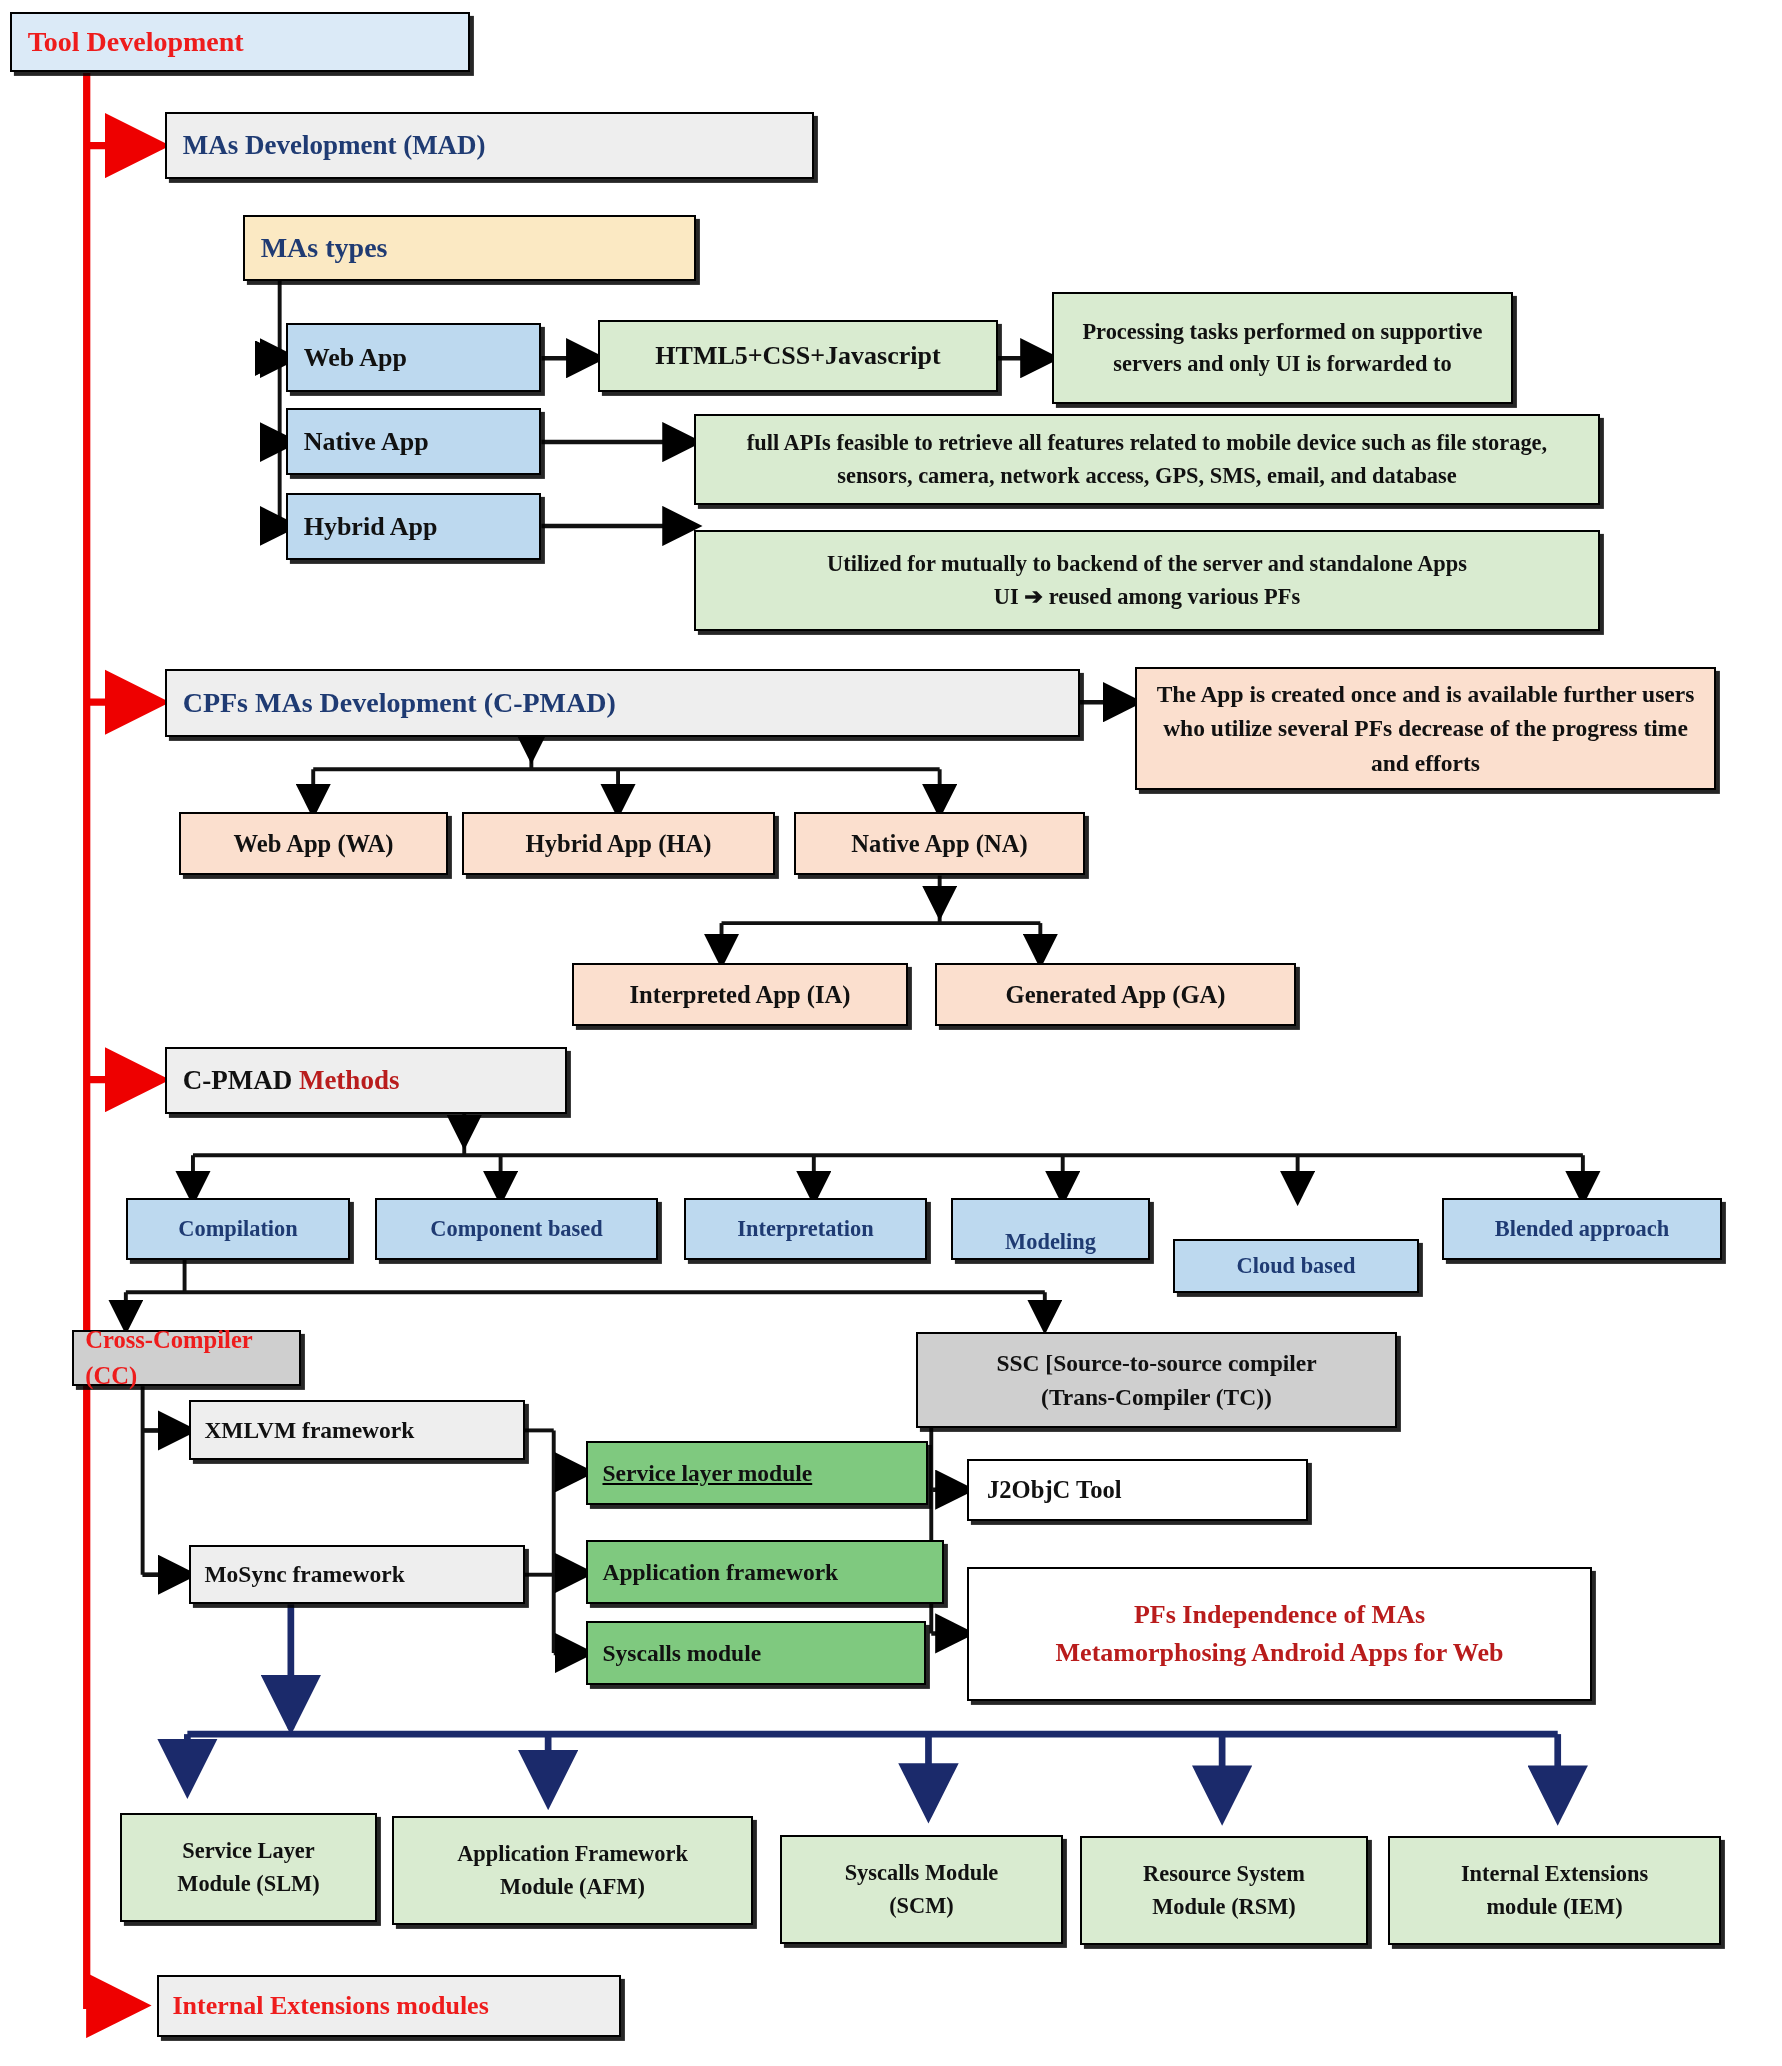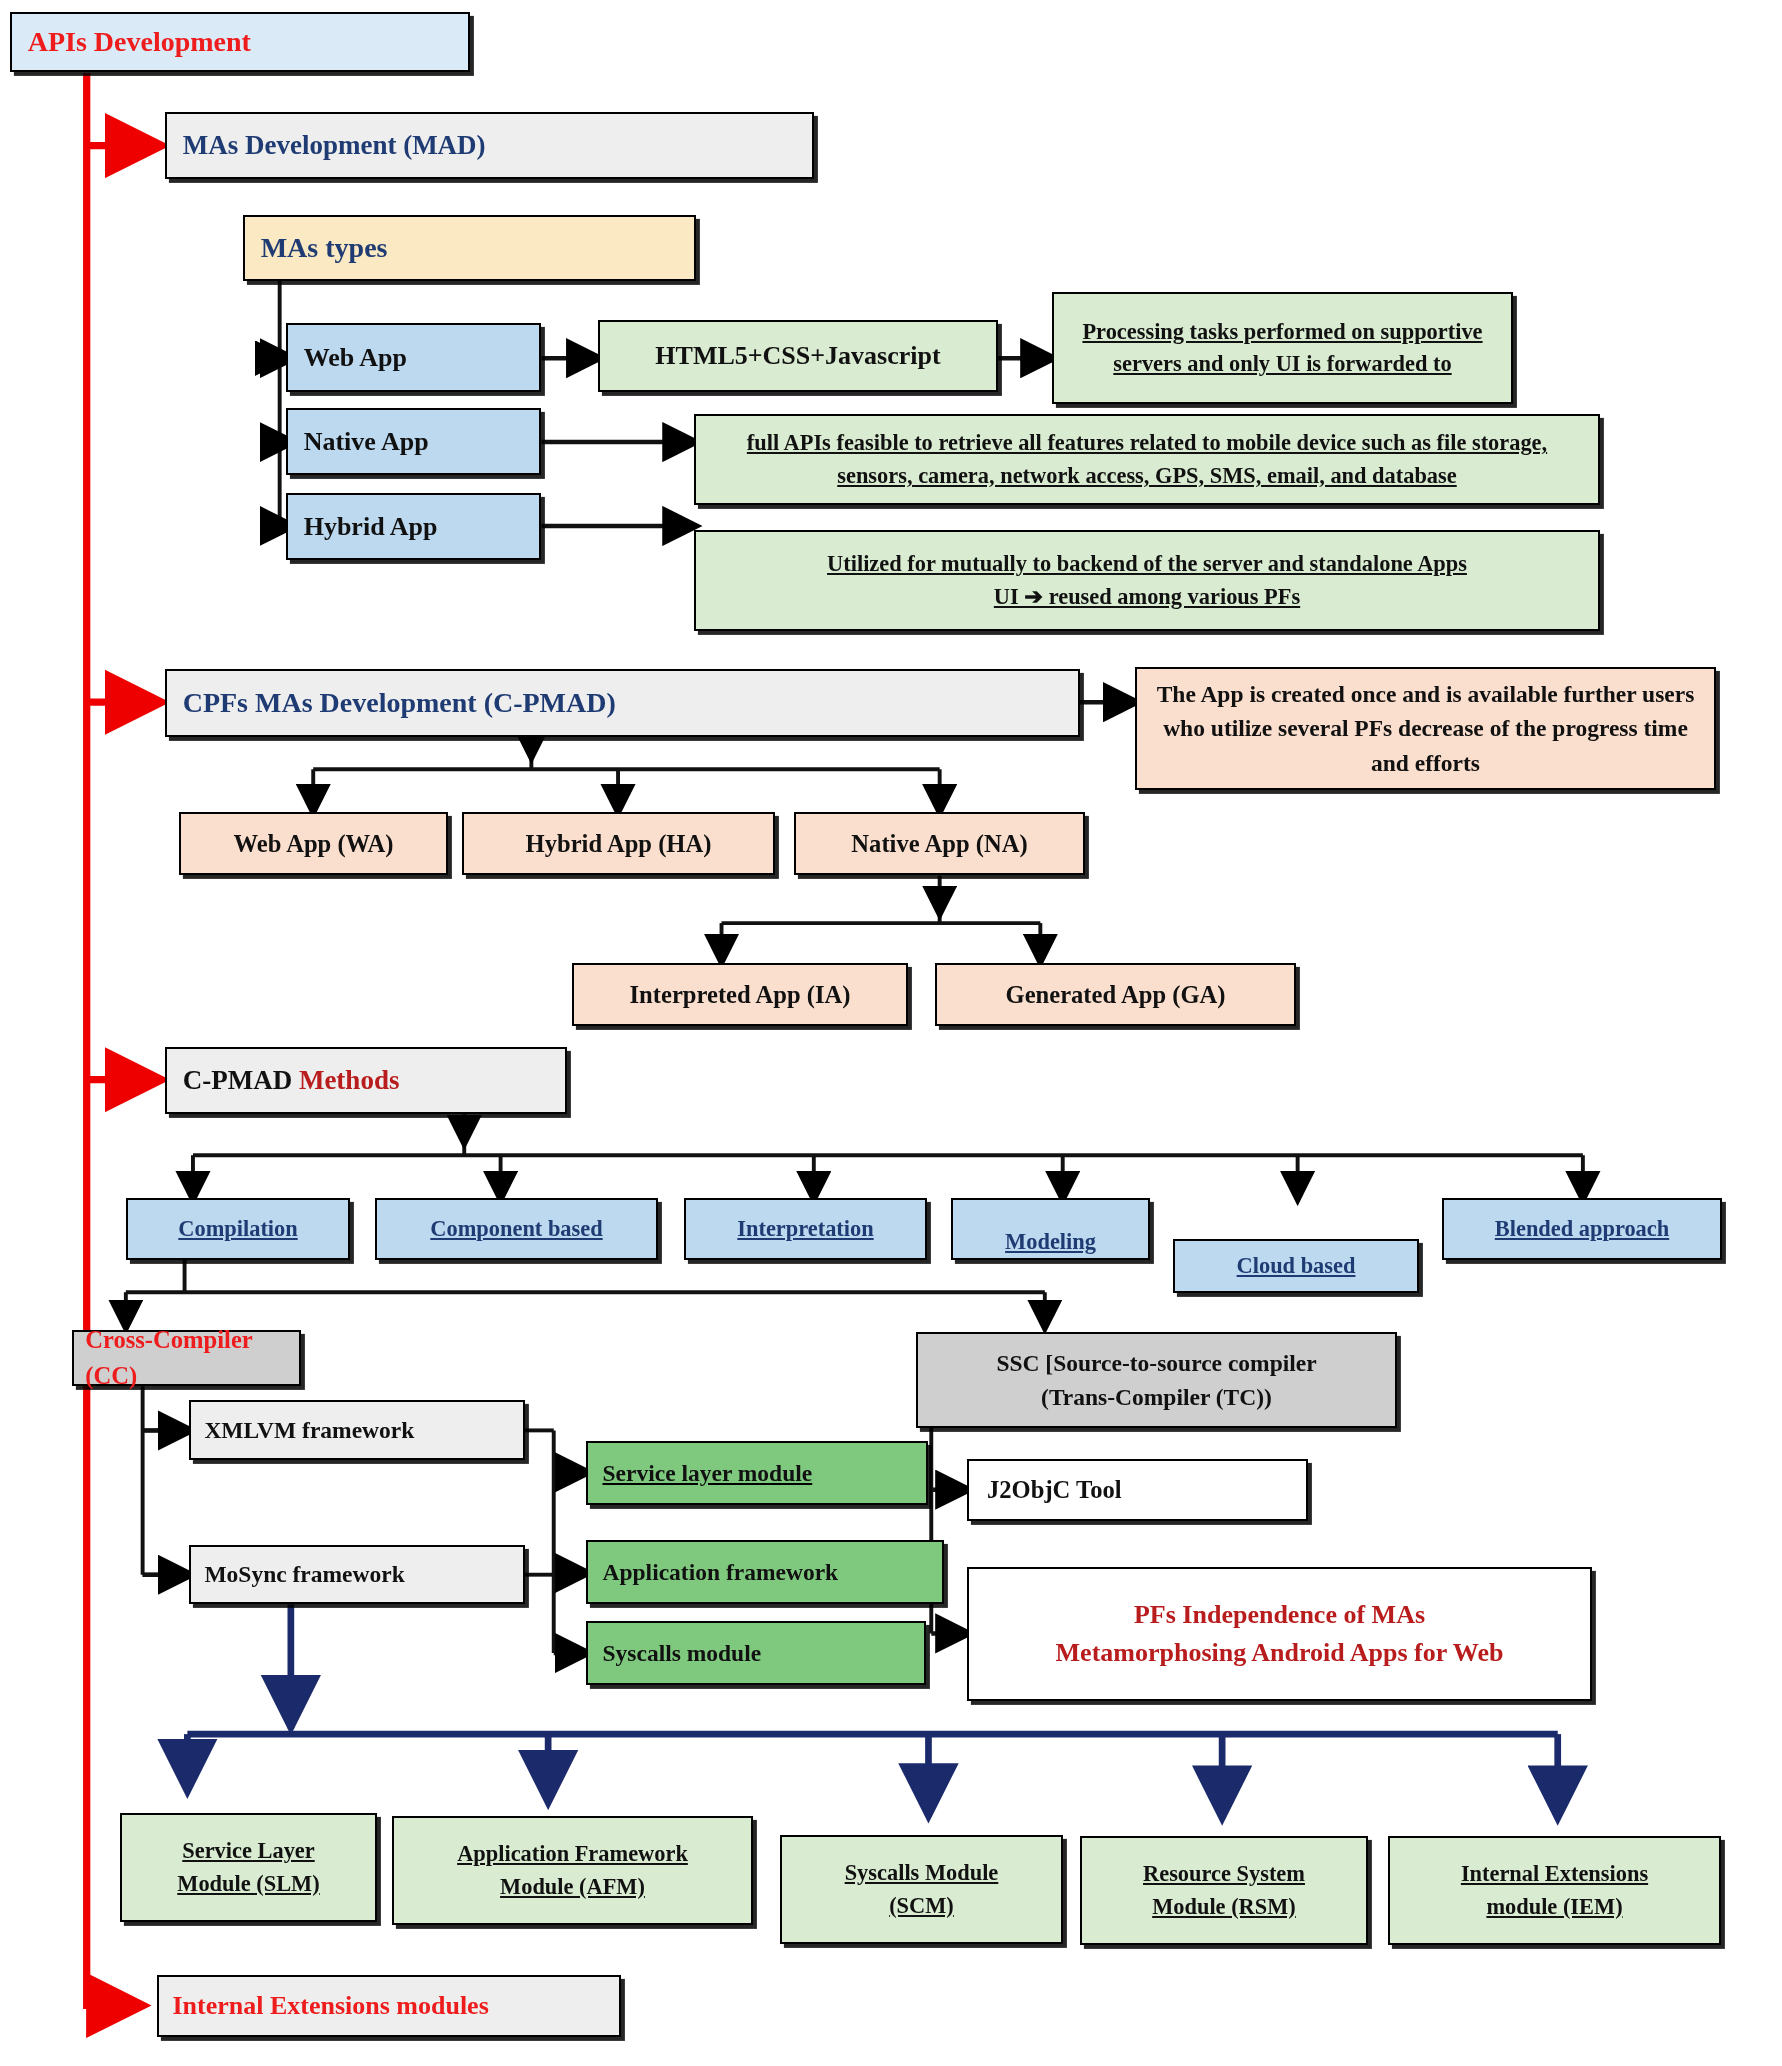--- a/index.html
+++ b/index.html
@@ -26,21 +26,21 @@
   .c-lblue  {background:#bdd9ef;}
   .c-lgreen {background:#d9ebd0;}
   .c-green  {background:#7fc97f;}
   .c-peach  {background:#fbdfce;}
   .c-white  {background:#ffffff;}
 
   .t-red   {color:#ee1c1c;font-weight:bold;}
   .t-navy  {color:#1f3b73;font-weight:bold;}
   .t-black {color:#111111;font-weight:bold;}
   .t-purple{color:#b91c1c;font-weight:bold;}
-  .f40{font-size:22.4px;text-decoration:underline;} .f42{font-size:23.5px;} .f44{font-size:24.6px;}
+  .f40{font-size:22.4px;} .f42{font-size:23.5px;} .f44{font-size:24.6px;}
   .f46{font-size:26px;} .f48{font-size:27px;} .f50{font-size:28px;}
 </style>
 </head>
 <body>
 
 <div id="canvas">
 
   <svg class="lines" viewBox="0 0 3186 3693">
     <defs>
       <marker id="ahR" markerWidth="9" markerHeight="9" refX="7" refY="4.5" orient="auto">
@@ -189,21 +189,21 @@
       <path d="M520,3030 L520,3078"></path>
       <path d="M335,3140 L335,3192"></path>
       <path d="M980,3160 L980,3212"></path>
       <path d="M1660,3180 L1660,3236"></path>
       <path d="M2185,3185 L2185,3240"></path>
       <path d="M2785,3185 L2785,3240"></path>
     </g>
   </svg>
 
   <div class="node c-blue sh lft" style="left:10px;top:12.3px;width:460px;height:60px;">
-    <div class="txt t-red f50">APIs Development</div>
+    <div class="txt t-red f50">Tool Development</div>
   </div>
 
   <div class="node c-grey sh lft" style="left:165px;top:112px;width:649px;height:67px;">
     <div class="txt t-navy f48">MAs Development (MAD)</div>
   </div>
 
   <div class="node c-cream sh lft" style="left:243px;top:215px;width:453px;height:66px;">
     <div class="txt t-navy f50">MAs types</div>
   </div>
 

